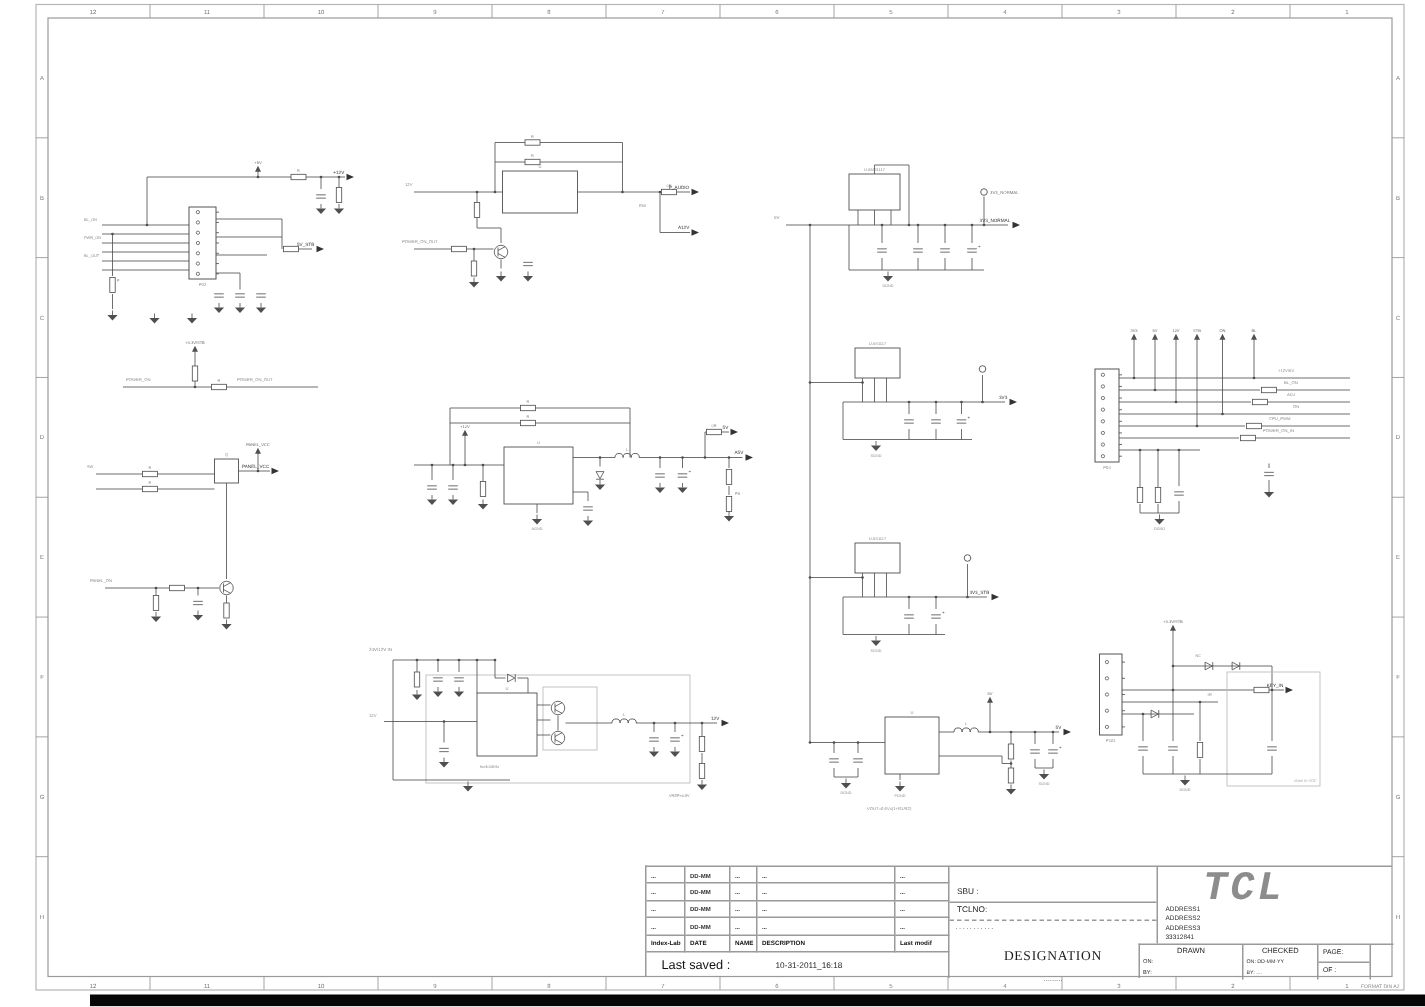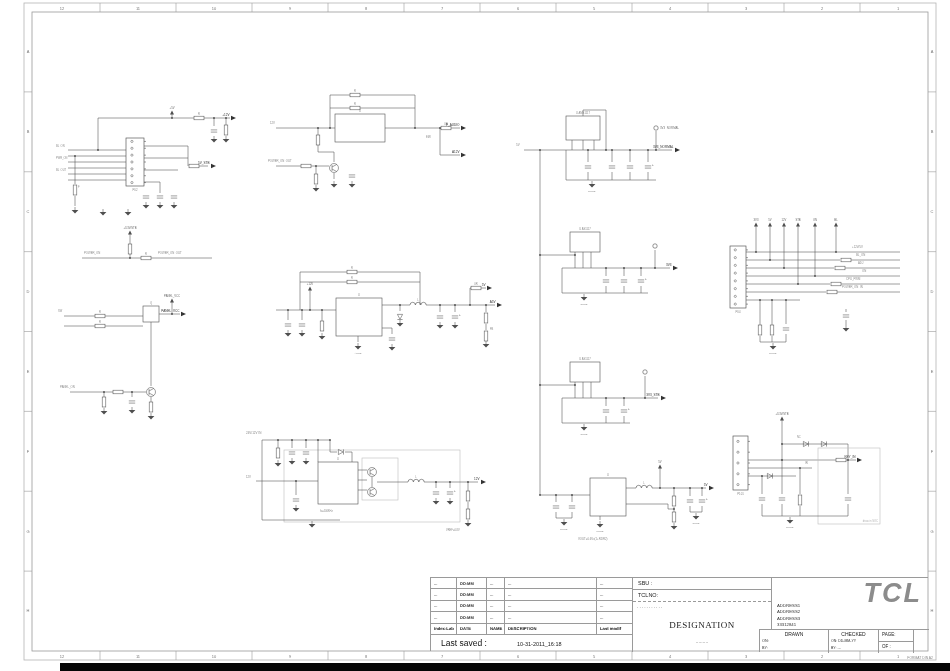--- a/index.html
+++ b/index.html
@@ -12,31 +12,31 @@
       border-top:1px solid #9a9a9a;border-left:1px solid #9a9a9a;box-sizing:border-box;color:#222}
   .tb *{box-sizing:border-box}
   #revtable{position:absolute;left:0;top:0;width:202px;height:57px}
   .rcell{position:absolute;border-right:0.6px solid #9a9a9a;border-bottom:0.6px solid #9a9a9a;
          font-size:4px;font-weight:bold;color:#333;display:flex;align-items:center;
          padding-left:3px;overflow:hidden;text-rendering:geometricPrecision}
   .rhead{font-size:4.2px;color:#111}
   .tb-lastsaved{position:absolute;left:0;top:57px;width:202px;height:17px;border-right:0.6px solid #9a9a9a}
   .ls-label{position:absolute;left:10px;top:3px;font-size:8.5px;font-weight:normal;color:#111}
   .ls-value{position:absolute;left:86px;top:6px;font-size:5.5px;color:#222}
-  .tb-sbu{position:absolute;left:202px;top:0;width:138px;height:74px}
+  .tb-sbu{position:absolute;left:202px;top:12px;width:138px;height:74px}
   .sbu-row{position:absolute;left:0;top:0;width:100%;height:12px;border-bottom:0.6px solid #9a9a9a;
            font-size:5.5px;padding:1.5px 0 0 5px}
   .sbu-row.tclno{top:12px;border-bottom:0.6px dashed #9a9a9a}
   .dots1{position:absolute;top:25px;left:4px;font-size:5px;color:#555;letter-spacing:1px}
   .designation{position:absolute;top:42px;width:100%;text-align:center;font-size:9px;
                font-family:"Liberation Serif",serif;color:#1a1a1a;letter-spacing:0.5px}
   .dots2{position:absolute;top:60px;width:100%;text-align:center;font-size:5px;color:#555}
   .tb-tcl{position:absolute;left:340px;top:0;width:158px;height:51px;border-left:0.6px solid #9a9a9a}
-  .tcl-logo{position:absolute;top:0;left:30px;width:120px;text-align:right;font-size:27px;
-            font-style:italic;font-weight:bold;font-family:Liberation Sans, sans-serif;
+  .tcl-logo{position:absolute;top:0;left:30px;width:120px;text-align:left;font-size:27px;
+            font-style:italic;font-weight:bold;font-family:Liberation Mono, monospace;
             color:#8c8c8c;letter-spacing:2px}
   .addr{position:absolute;left:5px;top:25px;font-size:4.3px;line-height:6.3px;color:#333}
   .tb-bottom{position:absolute;left:328px;top:51px;width:170px;height:23px;
              border-top:0.6px solid #9a9a9a;border-left:0.6px solid #9a9a9a}
   .cell{position:absolute;top:0;height:23px}
   .cell-h{text-align:center;font-size:5px;margin-top:1px;color:#222}
   .cell-on,.cell-by{position:absolute;left:2px;font-size:3.8px;color:#333}
   .cell-on{top:9px}.cell-by{top:16px}
   .drawn{left:0;width:68px}
   .checked{left:68px;width:50px;border-left:0.6px solid #9a9a9a}

